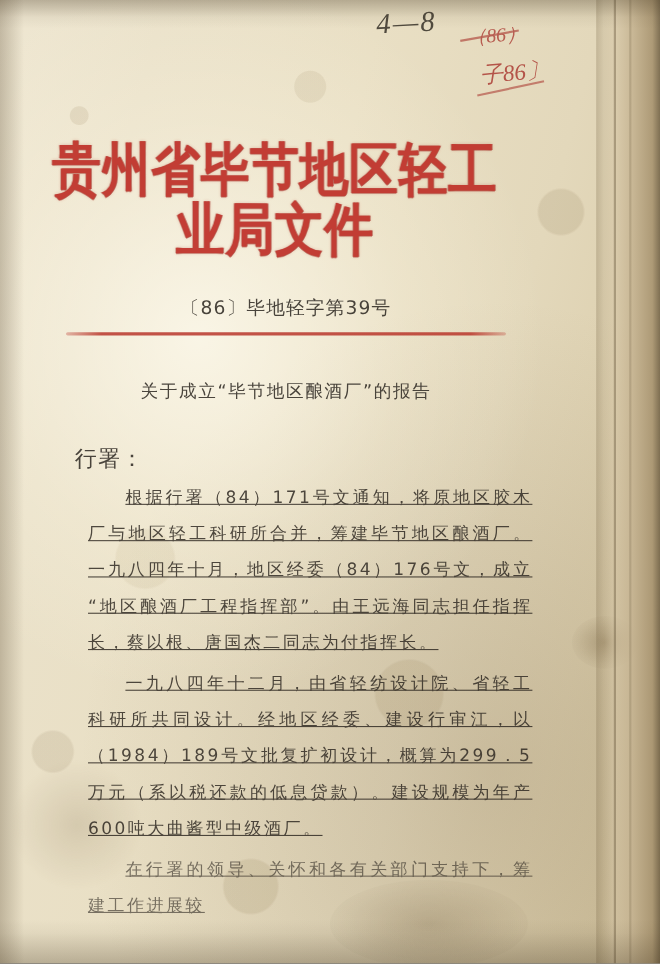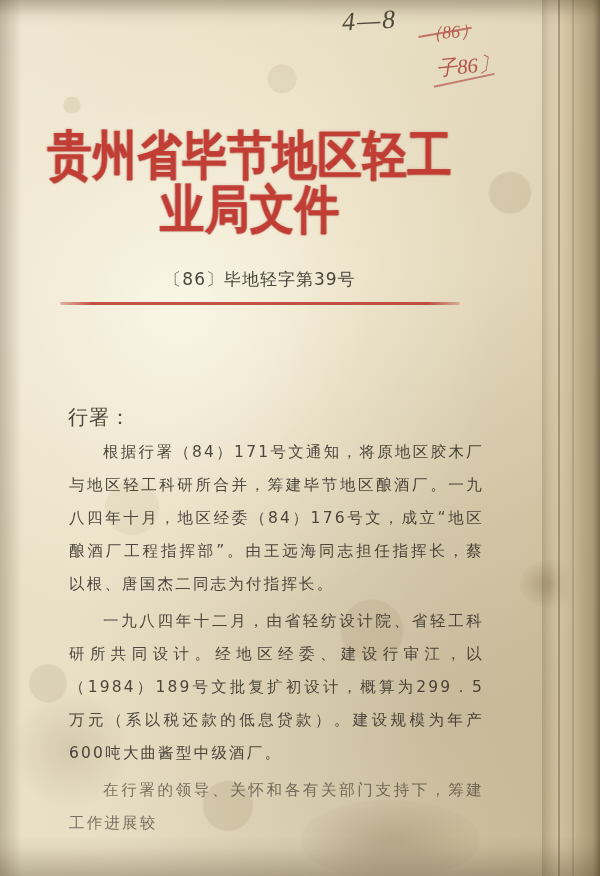--- a/index.html
+++ b/index.html
@@ -190,23 +190,24 @@
     left: 64px; top: 436px;
     width: 420px;
     font-family: "DejaVu Sans", sans-serif;
     font-size: 15.5px;
     line-height: 33px;
     letter-spacing: 2.2px;
     color: #322c25;
     opacity: 0.85;
   }
   .body p {
-    margin: 0 0 4px 5px;
+    margin: 0 0 4px 16px;
     text-indent: 34px;
     text-align: justify;
+    text-decoration: underline;
   }
   .faded { opacity: 0.72; }
   
   .stain {
     position: absolute;
     border-radius: 50%;
     mix-blend-mode: multiply;
     pointer-events: none;
   }
   .stain-a { left: 520px; top: 560px; width: 60px; height: 48px;
@@ -226,20 +227,21 @@
 
   <div class="hand hand-num">4—8</div>
   <div class="hand hand-red1">（86）</div>
   <div class="hand hand-red2">子86〕</div>
 
   <div class="masthead">贵州省毕节地区轻工业局文件</div>
 
   <div class="doc-no">〔86〕毕地轻字第39号</div>
   <div class="rule"></div>
 
+  <div class="title-line">关于成立“毕节地区酿酒厂”的报告</div>
 
   <div class="salutation">行署：</div>
 
   <div class="body">
     <p>根据行署（84）171号文通知，将原地区胶木厂与地区轻工科研所合并，筹建毕节地区酿酒厂。一九八四年十月，地区经委（84）176号文，成立“地区酿酒厂工程指挥部”。由王远海同志担任指挥长，蔡以根、唐国杰二同志为付指挥长。</p>
     <p>一九八四年十二月，由省轻纺设计院、省轻工科研所共同设计。经地区经委、建设行审江，以（1984）189号文批复扩初设计，概算为299．5万元（系以税还款的低息贷款）。建设规模为年产600吨大曲酱型中级酒厂。</p>
     <p class="faded">在行署的领导、关怀和各有关部门支持下，筹建工作进展较</p>
   </div>
 
   <div class="stain stain-a"></div>

